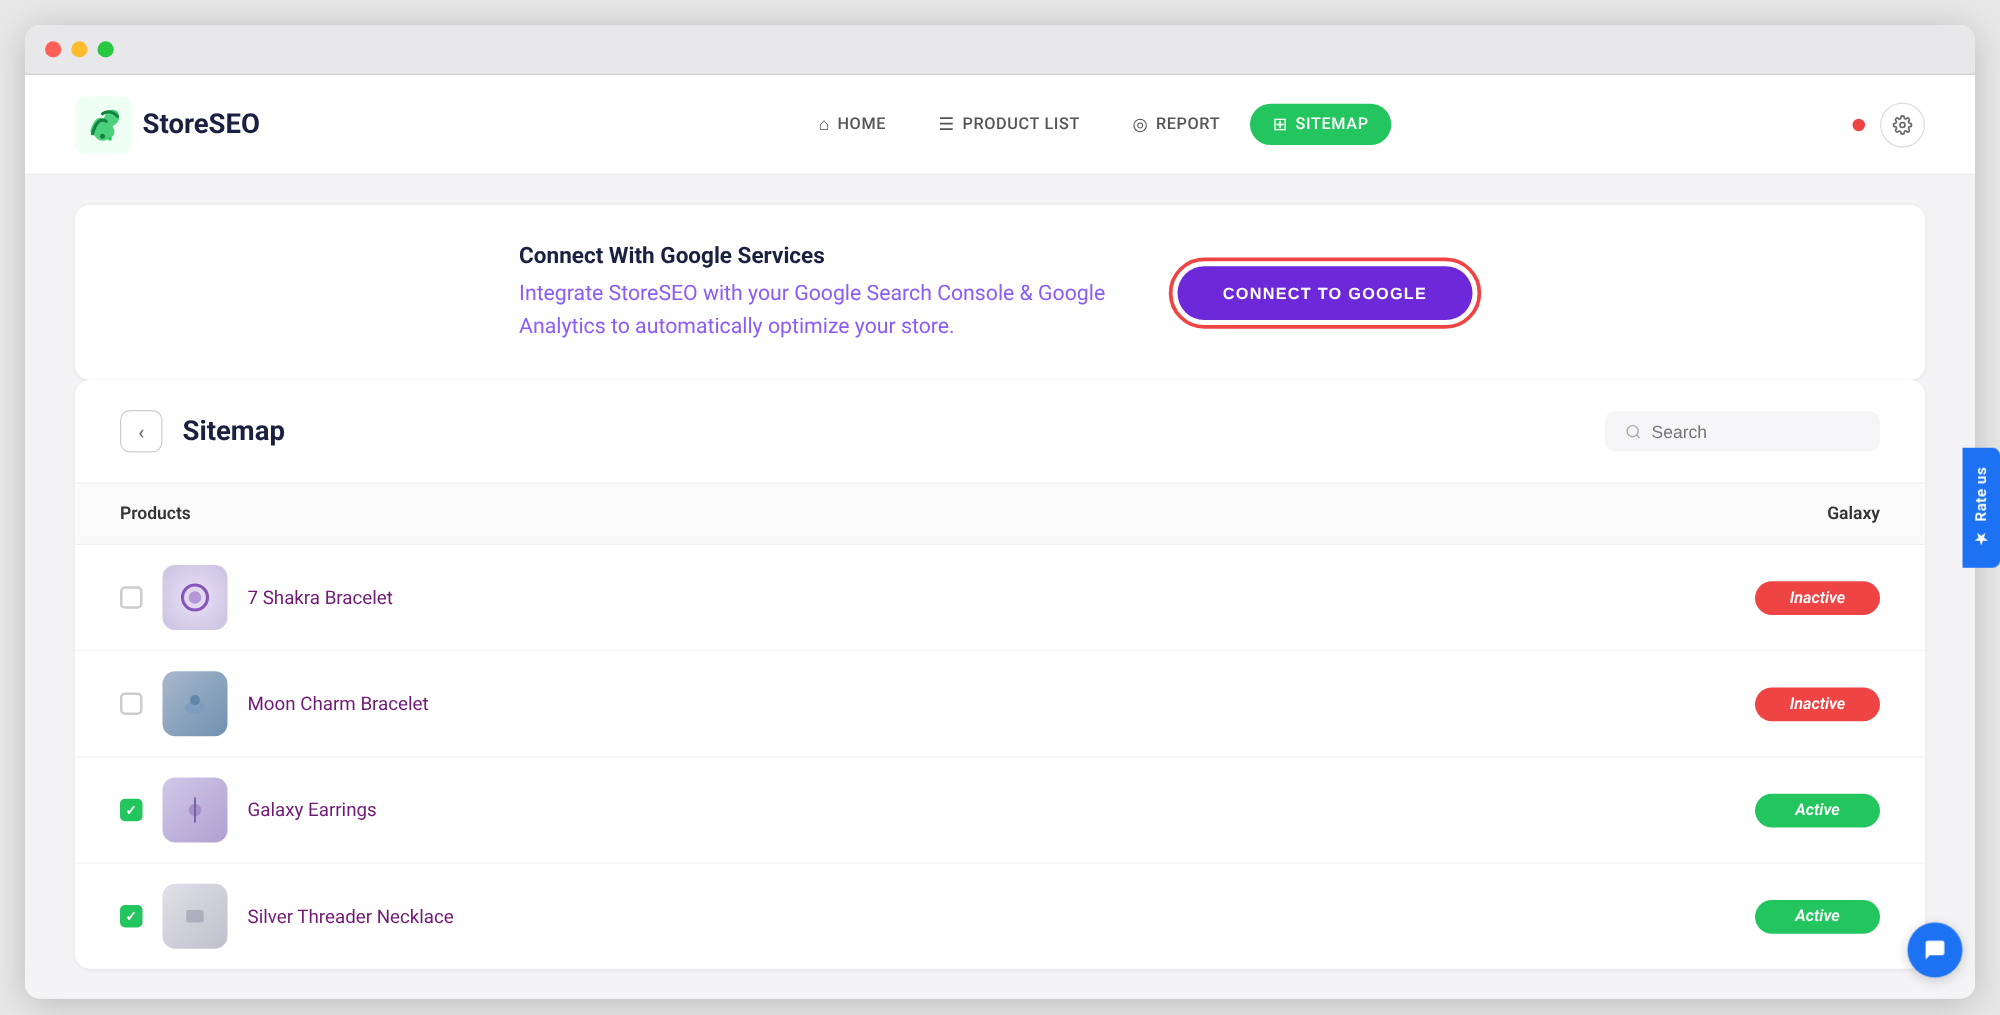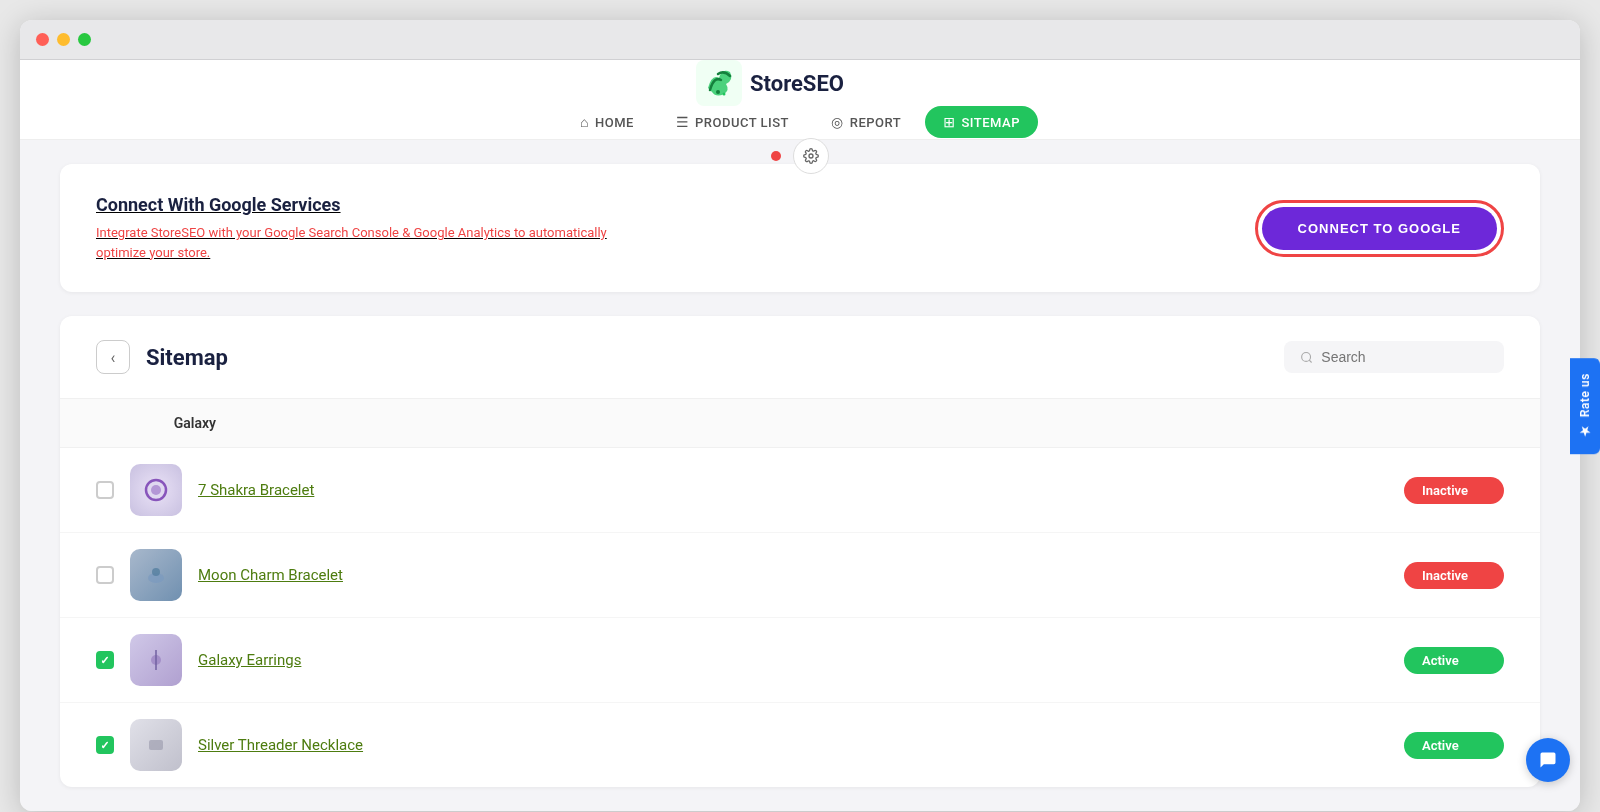--- a/index.html
+++ b/index.html
@@ -39,21 +39,20 @@
     .dot-green { background: #28c840; }
 
     
     .header {
       background: #fff;
       height: 80px;
       display: flex;
       align-items: center;
       padding: 0 40px;
       border-bottom: 1px solid #eee;
-      flex-direction: column;
     }
     .logo {
       display: flex;
       align-items: center;
       gap: 8px;
       margin-right: 60px;
     }
     .logo-text {
       font-size: 22px;
       font-weight: 700;
@@ -115,34 +114,32 @@
       background: #f4f4f7;
     }
 
     
     .google-card {
       background: #fff;
       border-radius: 12px;
       padding: 30px 36px;
       display: flex;
       align-items: center;
-      justify-content: space-between;
-      margin-bottom: 24px;
+      justify-content: center;
       box-shadow: 0 1px 4px rgba(0,0,0,0.06);
-      text-decoration: underline;
     }
     .google-card-text h2 {
       font-size: 18px;
       font-weight: 700;
       color: #1a2140;
       margin-bottom: 8px;
     }
     .google-card-text p {
-      font-size: 13px;
-      color: #ef4444;
+      font-size: 17px;
+      color: #8b5cf6;
       max-width: 520px;
       line-height: 1.5;
     }
     .connect-btn-wrapper {
       border: 3px solid #ef4444;
       border-radius: 50px;
       padding: 4px;
     }
     .connect-btn {
       background: #6d28d9;
@@ -271,34 +268,34 @@
       overflow: hidden;
       flex-shrink: 0;
       display: flex;
       align-items: center;
       justify-content: center;
     }
 
     .product-name {
       flex: 1;
       font-size: 15px;
-      color: #4d7c0f;
+      color: #701a75;
       font-weight: 400;
-      text-decoration: underline;
     }
 
     .status-badge {
       padding: 6px 18px;
       border-radius: 20px;
       font-size: 13px;
       font-weight: 600;
       color: #fff;
       width: 100px;
-      text-align: left;
+      text-align: center;
       flex-shrink: 0;
+      font-style: italic;
     }
     .status-inactive { background: #ef4444; }
     .status-active { background: #22c55e; }
 
     
     .rate-us-tab {
       position: fixed;
       right: 0;
       top: 50%;
       transform: translateY(-50%);
@@ -414,20 +411,21 @@
         <div class="search-box">
           <svg width="15" height="15" viewBox="0 0 24 24" fill="none" stroke="#aaa" stroke-width="2">
             <circle cx="11" cy="11" r="8"></circle>
             <path d="m21 21-4.35-4.35"></path>
           </svg>
           <input type="text" placeholder="Search" style="">
         </div>
       </div>
 
       <div class="table-header">
+        <div class="col-products">Products</div>
         <div class="col-status">Galaxy</div>
       </div>
 
       <div id="product-list">
           <div class="product-row">
     <div class="checkbox "></div>
     <div class="product-img" style="background: radial-gradient(circle, #e0d8f0 30%, #c8c0e0 100%);">
       <svg width="30" height="30" viewBox="0 0 30 30">
                 <circle cx="15" cy="15" r="10" fill="none" stroke="#8855bb" stroke-width="2.5"></circle>
                 <circle cx="15" cy="15" r="5" fill="#8855bb" opacity="0.5"></circle>

